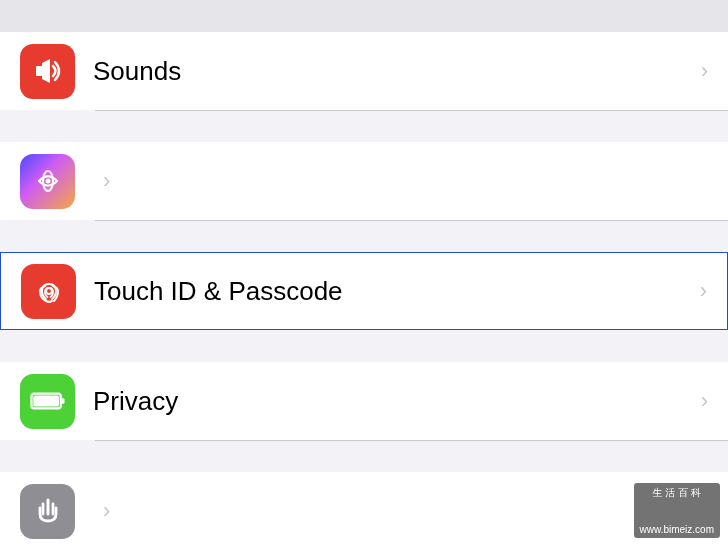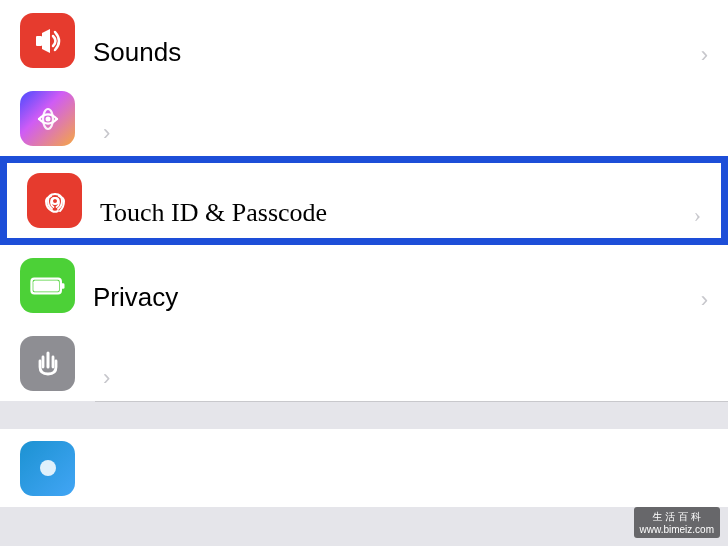--- a/index.html
+++ b/index.html
@@ -16,46 +16,46 @@
       overflow: hidden;
     }
 
     .settings-list {
       background-color: #f2f2f7;
       width: 100%;
     }
 
     .settings-item {
       display: flex;
-      align-items: flex-end;
+      align-items: center;
       background-color: #ffffff;
       padding: 10px 20px;
       position: relative;
       min-height: 78px;
       cursor: pointer;
+      margin-top: 32px;
     }
 
     .settings-item::after {
       content: '';
       position: absolute;
       bottom: 0;
       left: 95px;
       right: 0;
       height: 0.5px;
       background-color: #c8c8cc;
     }
 
     .settings-item:last-child::after {
       display: none;
     }
 
     .settings-item.highlighted {
-      border: 7px solid #1d4ed8;
+      border: 1px solid #1d4ed8;
       z-index: 10;
-      font-family: Liberation Serif, serif;
     }
 
     .settings-item.highlighted::after {
       display: none;
     }
 
     .icon-wrapper {
       width: 55px;
       height: 55px;
       border-radius: 13px;
@@ -210,16 +210,16 @@
   <div class="bottom-peek">
     <div class="icon-wrapper" style="background: linear-gradient(135deg, #1c92d2, #42a5f5); margin-right:18px;">
       <svg class="icon-svg" viewBox="0 0 34 34">
         <circle cx="17" cy="17" r="8" fill="white" opacity="0.85"></circle>
       </svg>
     </div>
   </div>
 
 </div>
 
-<div class="watermark" style="font-family: sans-serif; font-size: 10px; background: rgba(0,0,0,0.55); display:flex; flex-direction:column; align-items:center;">
+<div class="watermark" style="font-family: sans-serif; font-size: 10px; background: rgba(0,0,0,0.55); display:flex; flex-direction:column; align-items:center;gap:24px;">
   <span>生 活 百 科</span>
   <span>www.bimeiz.com</span>
 </div>
 
 </body></html>

